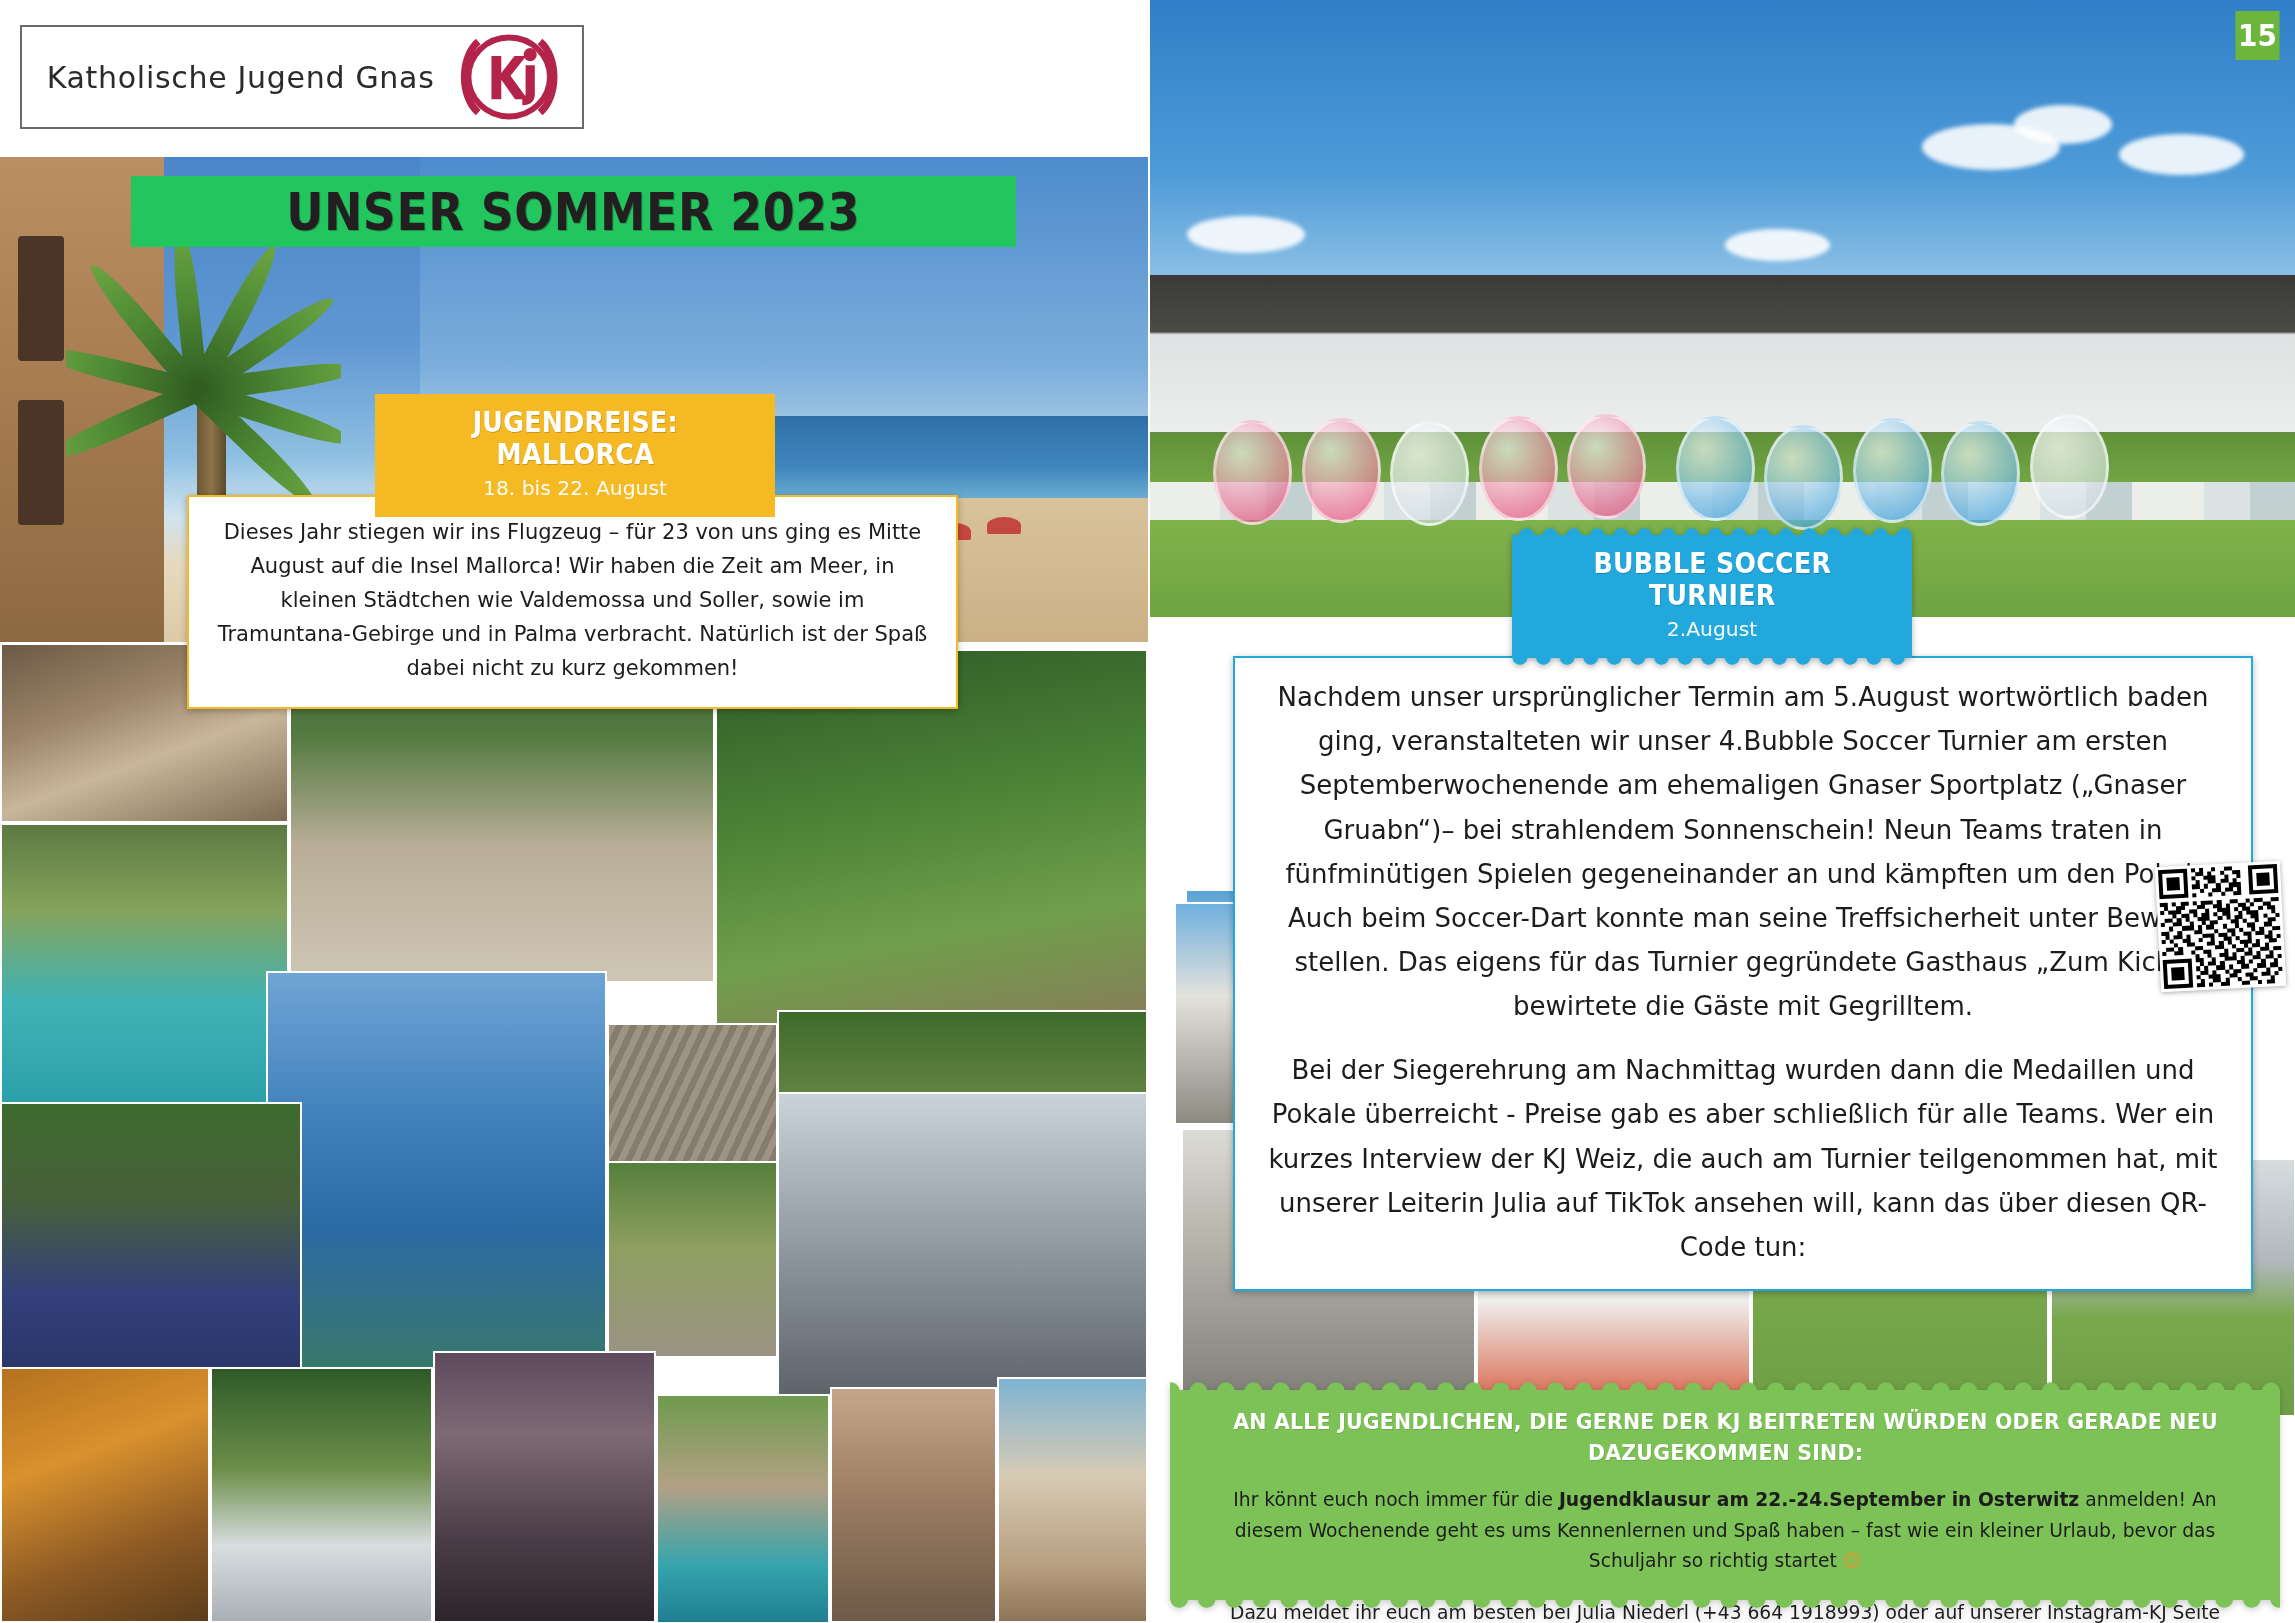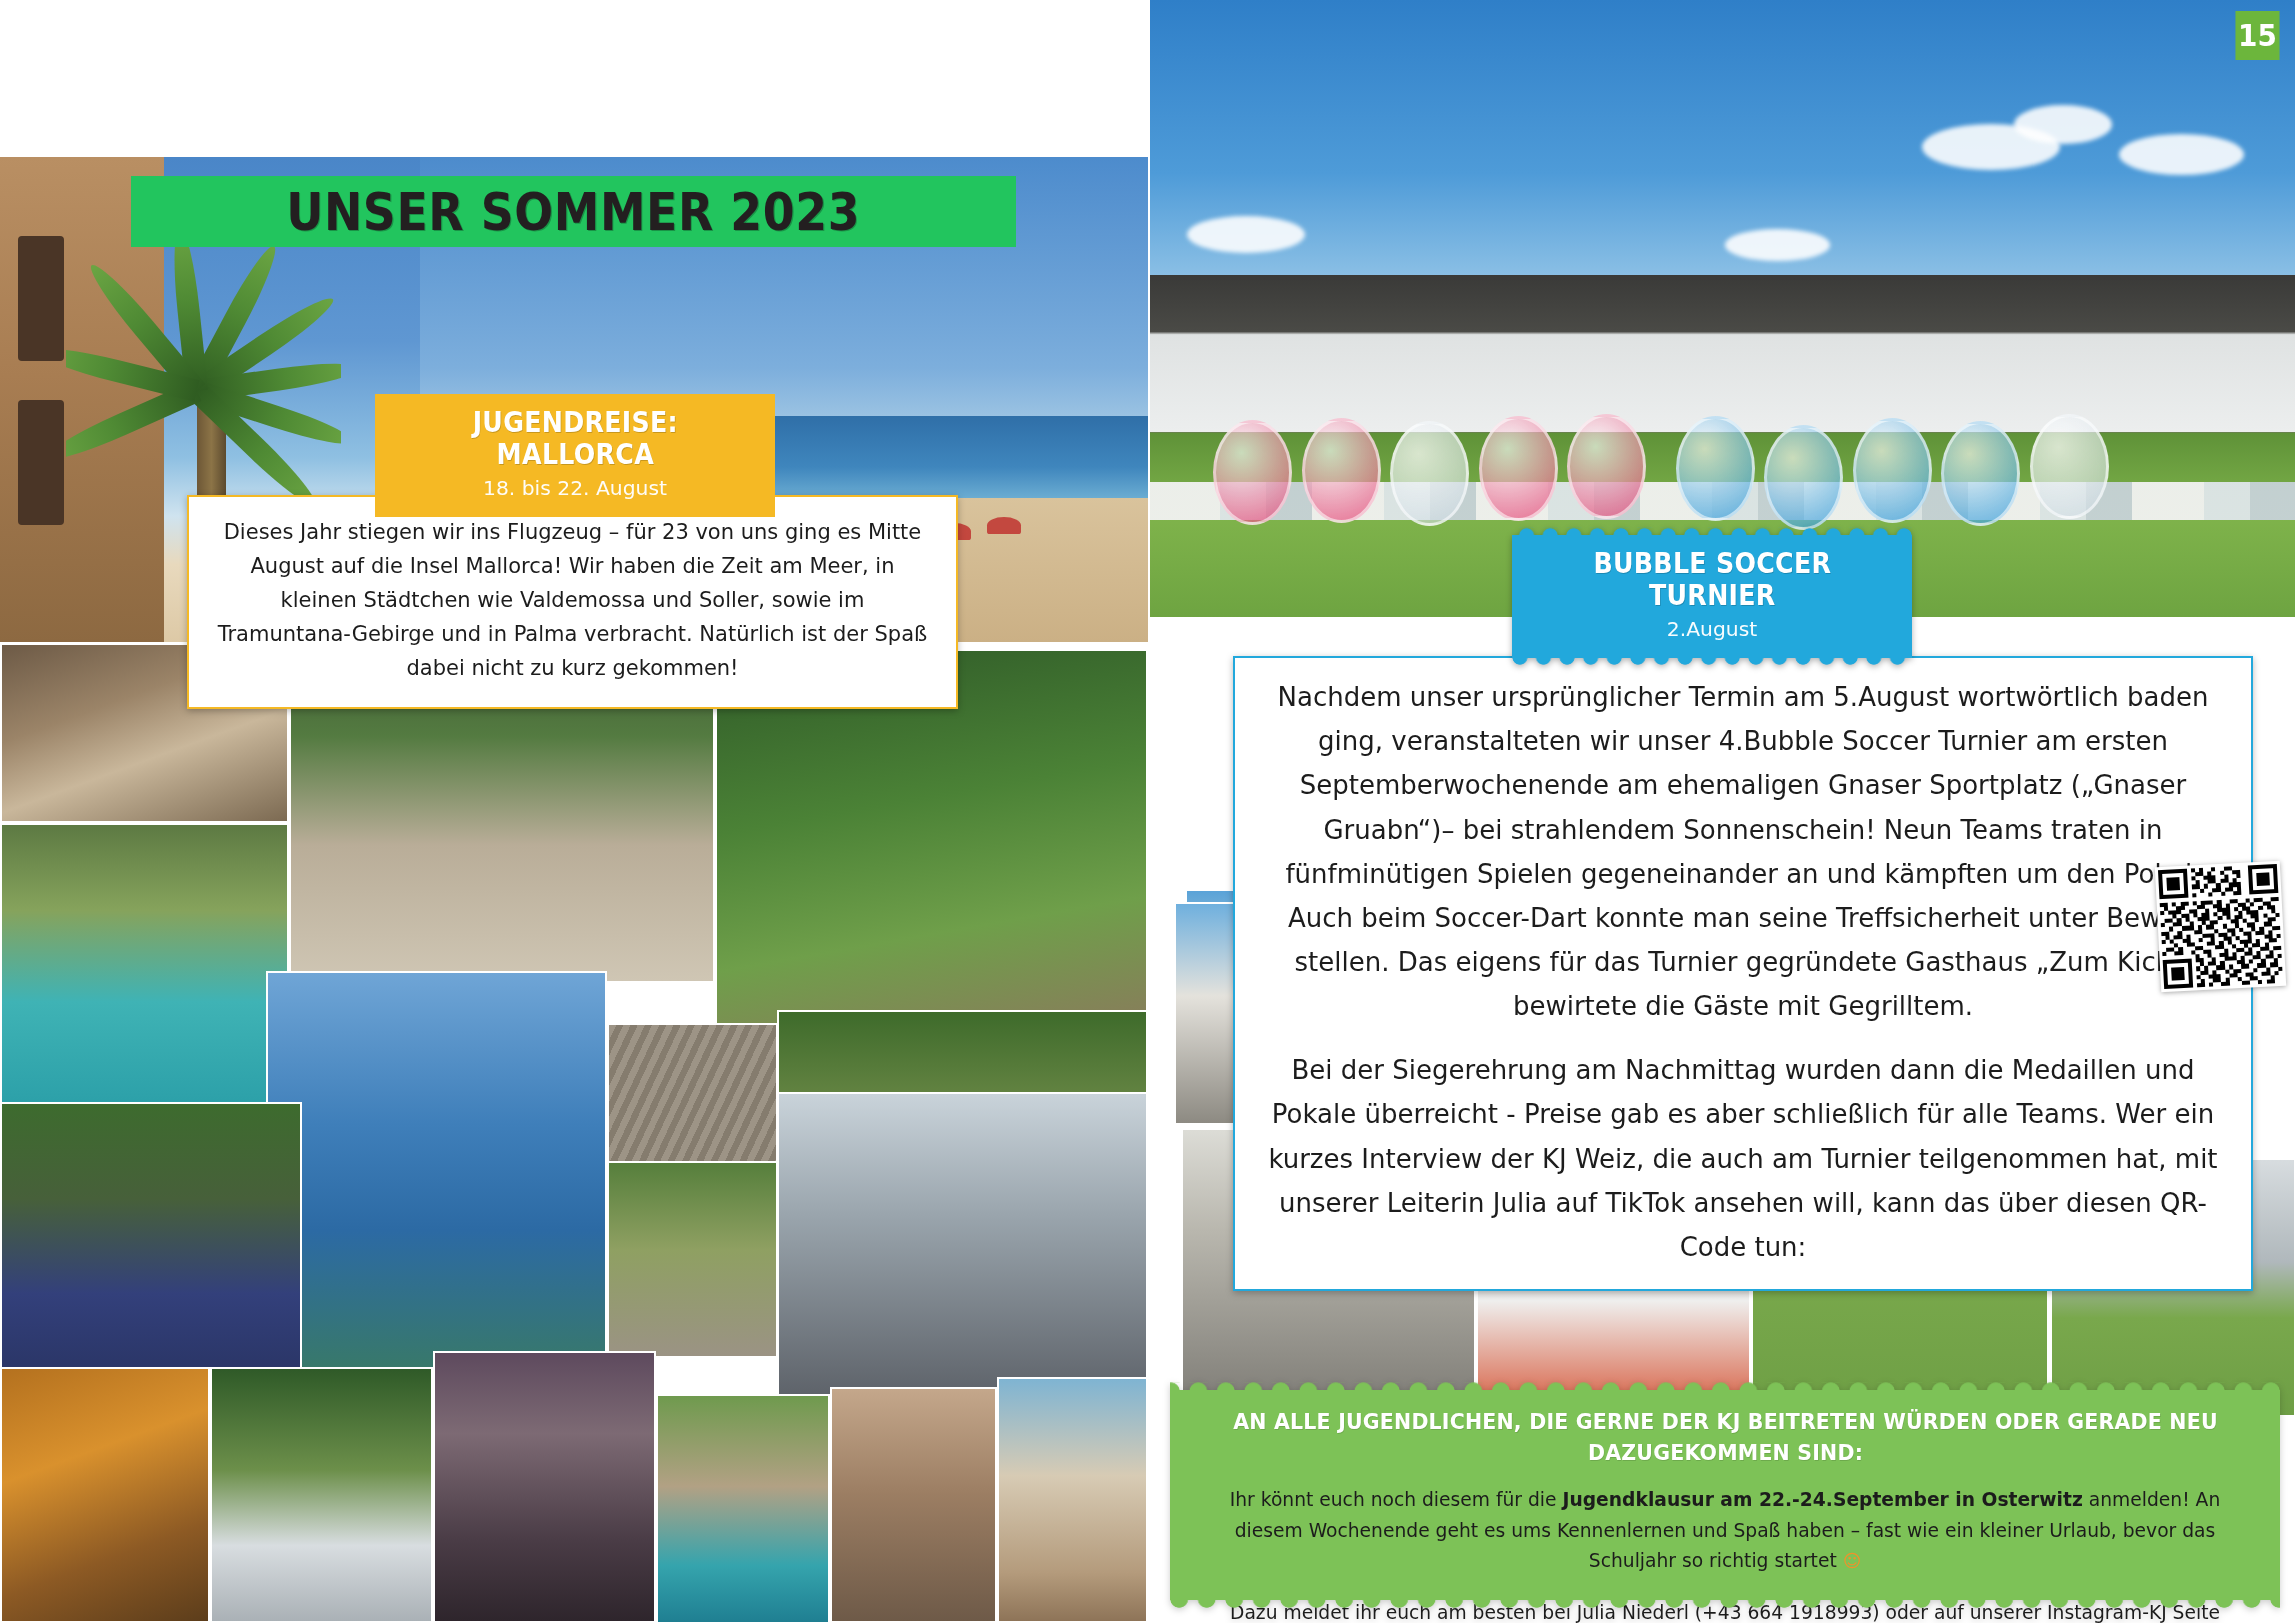--- a/index.html
+++ b/index.html
@@ -307,20 +307,39 @@
         <div class="frond" style="transform:rotate(194deg);"></div>
       </div>
       <div class="beach-dots">
         <i style="left:0;top:6.6px;"></i>
           <i style="left:46px;top:0;"></i>
         <i style="left:98px;top:9.2px;"></i>
           <i style="left:148px;top:2.6px;"></i>
       </div>
     </div>
 
+    <div class="masthead">
+      <div class="logo-frame">
+        <span class="logo-text">Katholische Jugend Gnas</span>
+        <span class="kj-mark">
+          <svg viewBox="0 0 175 140" aria-hidden="true">
+            <g fill="none" stroke="#b4234a" stroke-width="9">
+              <ellipse cx="87" cy="70" rx="62" ry="60"></ellipse>
+              <path d="M40 16 C12 40 12 100 40 124" stroke-width="11"></path>
+              <path d="M134 16 C162 40 162 100 134 124" stroke-width="11"></path>
+            </g>
+            <g fill="#b4234a">
+              <path d="M60 38 h15 v26 l20-26 h18 l-24 30 26 36 h-19 l-21-30 v30 h-15z"></path>
+              <path d="M112 52 h14 v44 c0 12-7 17-19 17v-12c4 0 5-2 5-7z"></path>
+              <circle cx="119" cy="36" r="10"></circle>
+            </g>
+          </svg>
+        </span>
+      </div>
+    </div>
 
     <div class="title-bar">
       <h1>UNSER SOMMER 2023</h1>
     </div>
 
     <div class="ribbon ribbon-yellow">
       <span class="r-title">JUGENDREISE: MALLORCA</span>
       <span class="r-sub">18. bis 22. August</span>
     </div>
 
@@ -620,21 +639,21 @@
             <rect x="19" y="28" width="2" height="1"></rect>
           <rect x="23" y="28" width="1" height="1"></rect>
             <rect x="25" y="28" width="2" height="1"></rect>
         </g>
       </svg>
     </div>
 
     <div class="greenbox" style="left:22px;top:1390px;width:1110px;">
       <h2>AN ALLE JUGENDLICHEN, DIE GERNE DER KJ BEITRETEN WÜRDEN ODER GERADE NEU DAZUGEKOMMEN SIND:</h2>
       <p>
-        <span>Ihr könnt euch noch diesem für die </span><b>Jugendklausur am 22.-24.September in Osterwitz</b><span> anmelden! An diesem Wochenende geht es ums Kennenlernen und Spaß haben – fast wie ein kleiner Urlaub, bevor das Schuljahr so richtig startet </span><span class="emoji">☺</span>
+        <span>Ihr könnt euch noch immer für die </span><b>Jugendklausur am 22.-24.September in Osterwitz</b><span> anmelden! An diesem Wochenende geht es ums Kennenlernen und Spaß haben – fast wie ein kleiner Urlaub, bevor das Schuljahr so richtig startet </span><span class="emoji">☺</span>
       </p>
       <p>Dazu meldet ihr euch am besten bei Julia Niederl (+43 664 1918993) oder auf unserer Instagram-KJ Seite (@kjgnas)</p>
     </div>
   </div>
 
   <div class="seam"></div>
 </div>
 
 
 </body></html>

